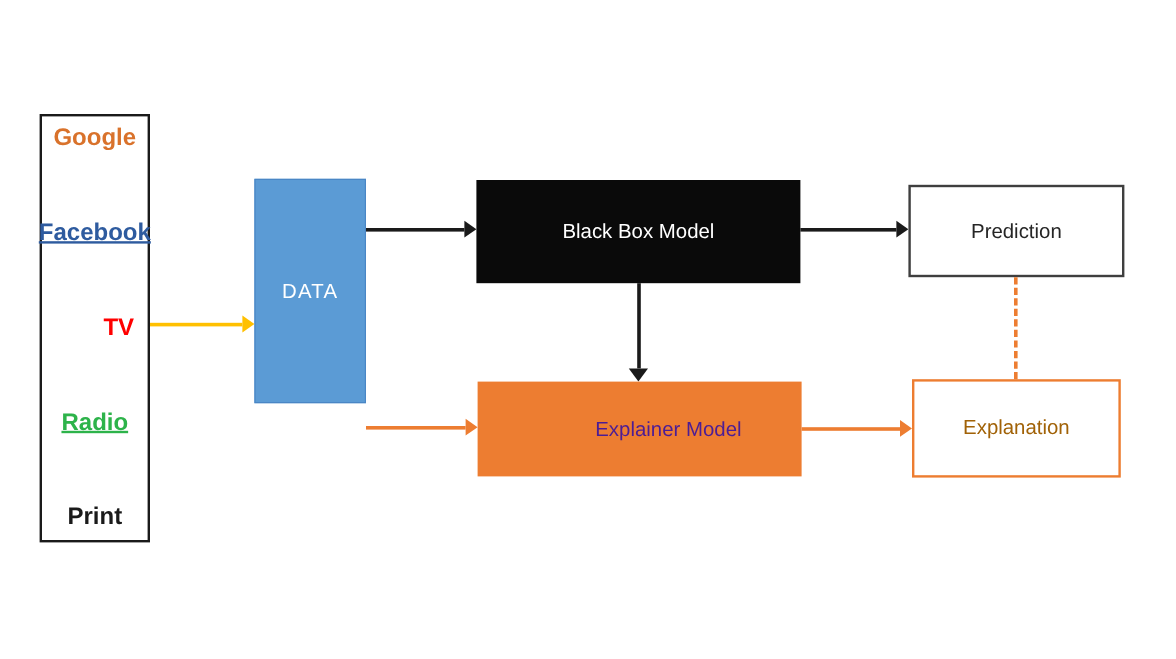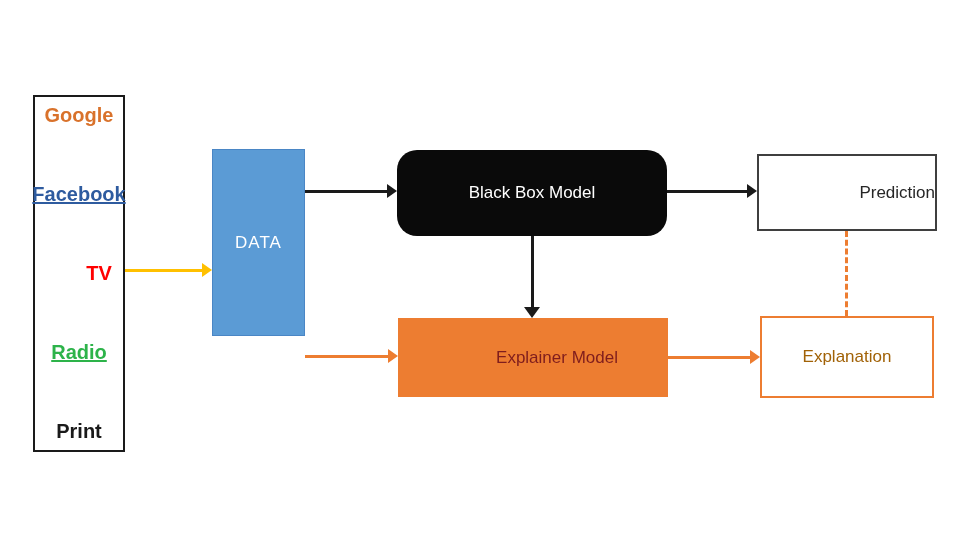--- a/index.html
+++ b/index.html
@@ -43,35 +43,33 @@
     background: var(--dataBlue);
     border: 1px solid var(--dataBorder);
     color: #ffffff;
     letter-spacing: 1px;
   }
 
   #blackbox-box {
     left: 397px; top: 150px; width: 270px; height: 86px;
     background: var(--boxBlack);
     color: #ffffff;
-    border-radius: 20px;
   }
 
   #prediction-box {
     left: 757px; top: 154px; width: 180px; height: 77px;
     background: #ffffff;
     border: 2px solid var(--predictionBorder);
     color: #262626;
-    justify-content: flex-end;
   }
 
   #explainer-box {
     left: 398px; top: 318px; width: 270px; height: 79px;
     background: var(--orange);
-    color: #7f1d1d;
+    color: #4c1d95;
     padding-left: 48px;
   }
 
   #explanation-box {
     left: 760px; top: 316px; width: 174px; height: 82px;
     background: #ffffff;
     border: 2px solid var(--orange);
     color: #a16207;
   }
 

